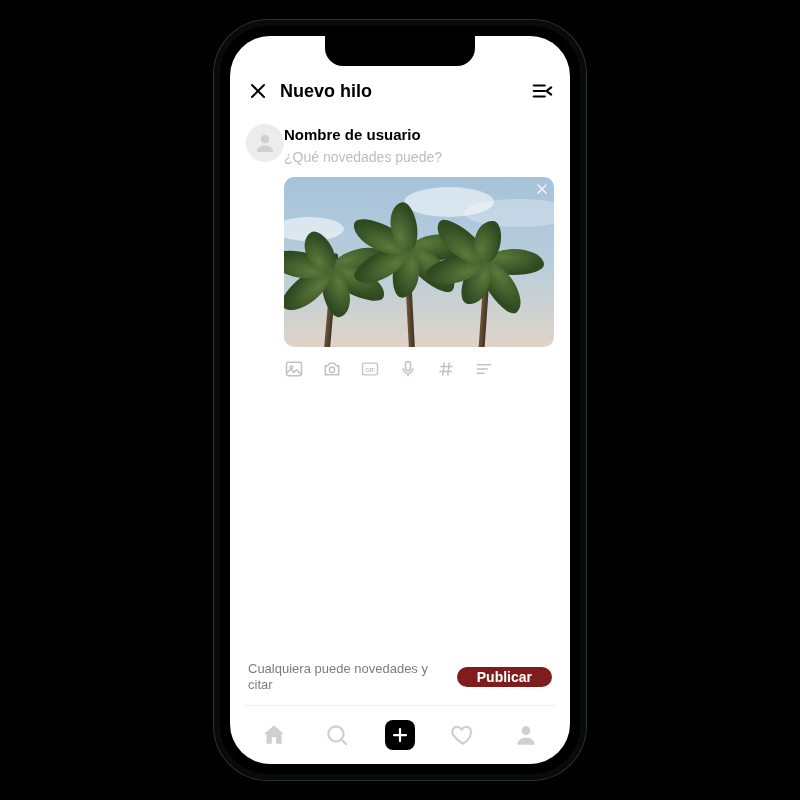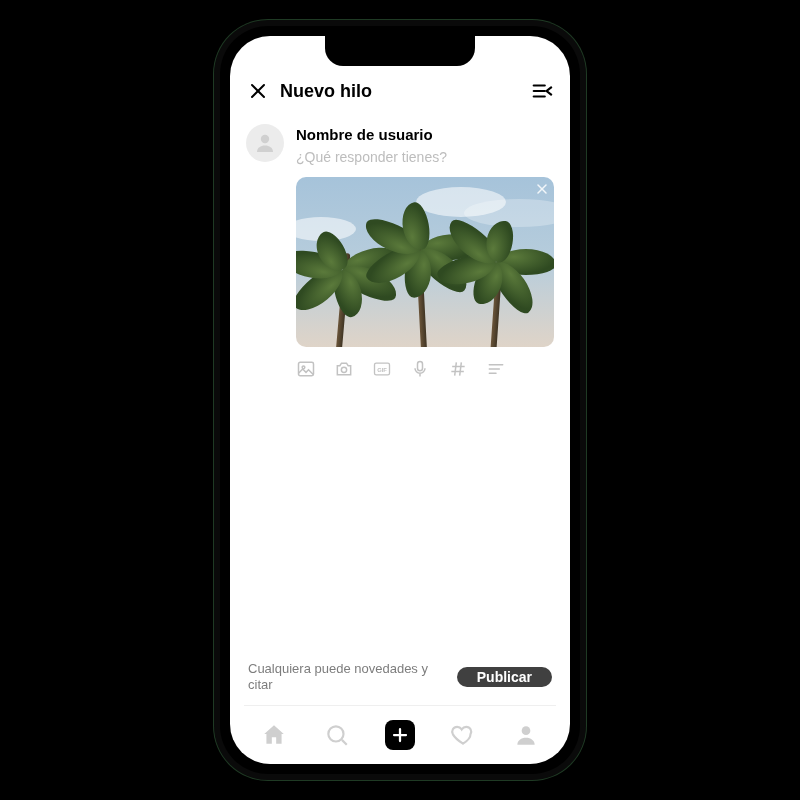--- a/index.html
+++ b/index.html
@@ -14,21 +14,21 @@
   
   .hdr{display:flex;align-items:center;padding:0 16px;height:50px;margin-top:30px}
   .hdr .close{width:24px;height:24px;display:flex;align-items:center;justify-content:center;color:#000}
   .hdr .title{font-size:18px;font-weight:700;margin-left:10px;flex:1;color:#000}
   .hdr .menu{width:24px;height:24px;display:flex;align-items:center;justify-content:center;color:#000}
 
   
   .composer{display:flex;padding:8px 16px 0 16px}
   .avatar{width:38px;height:38px;border-radius:50%;background:#ececec;display:flex;align-items:center;justify-content:center;flex-shrink:0}
   .avatar svg{fill:#d0d0d0}
-  .col{margin-left:12px;flex:1;min-width:0}
+  .col{flex:1;min-width:0}
   .uname{font-weight:700;font-size:15px;color:#000;margin-top:2px}
   .placeholder{font-size:14px;color:#bdbdbd;margin-top:6px}
 
   
   .attach{margin-top:12px;width:100%;height:170px;border-radius:10px;overflow:hidden;position:relative}
   .attach .rm{position:absolute;top:6px;right:6px;color:#fff;font-size:14px;line-height:1;opacity:.85}
   .sky{position:absolute;inset:0;background:linear-gradient(180deg,#a6c3da 0%,#b7cddc 50%,#dfd4c8 100%);overflow:hidden}
   .cloud{position:absolute;background:rgba(255,255,255,.55);border-radius:50%}
   .palm{position:absolute;bottom:-6px}
   .trunk{position:absolute;bottom:0;width:6px;background:linear-gradient(90deg,#6b553a,#3f3423);border-radius:3px}
@@ -38,21 +38,21 @@
   
   .tools{display:flex;gap:18px;margin-top:12px;color:#c2c2c2;align-items:center}
   .tools span{width:20px;height:20px;display:flex;align-items:center;justify-content:center}
 
   
   .grow{flex:1}
 
   
   .publish{display:flex;align-items:center;gap:14px;padding:12px 18px}
   .reply-hint{font-size:13px;color:#7d7d7d;line-height:1.25;flex:1}
-  .pub-btn{background:#404040;color:#fff;border:none;border-radius:22px;padding:2px 20px;font-size:14px;font-weight:600}
+  .pub-btn{background:#7f1d1d;color:#fff;border:none;border-radius:22px;padding:2px 20px;font-size:14px;font-weight:600}
   .hr{height:1px;background:#efefef;margin:0 14px}
 
   
   .nav{display:flex;justify-content:space-around;align-items:center;height:58px;padding:0 12px;color:#cfcfcf}
   .nav span{display:flex;align-items:center;justify-content:center;width:30px;height:30px}
   .plus{width:30px;height:30px;border-radius:8px;background:#000;display:flex;align-items:center;justify-content:center;color:#fff}
 </style>
 </head>
 <body>
 
@@ -81,21 +81,21 @@
 
     <div class="composer">
       <div class="avatar">
         <svg width="24" height="24" viewBox="0 0 24 24">
               <circle cx="12" cy="8" r="4.2"></circle>
               <path d="M4 21c0-4 3.6-6.4 8-6.4s8 2.4 8 6.4"></path>
             </svg>
       </div>
       <div class="col">
         <div class="uname">Nombre de usuario</div>
-        <div class="placeholder">¿Qué responder tienes?</div>
+        <div class="placeholder">¿Qué novedades puede?</div>
 
         <div class="attach" aria-label="palm-trees-photo">
           <div class="sky">
             <div class="cloud" style="width:90px;height:30px;top:10px;left:120px"></div>
             <div class="cloud" style="width:70px;height:24px;top:40px;left:-10px"></div>
             <div class="cloud" style="width:110px;height:28px;top:22px;right:-20px;opacity:.5"></div>
 
             <div class="palm" style="left:18px">
               <div class="trunk" style="height:100px;left:26px;transform:rotate(5deg)"></div>
               <div class="fronds" style="bottom:96px;left:28px">

